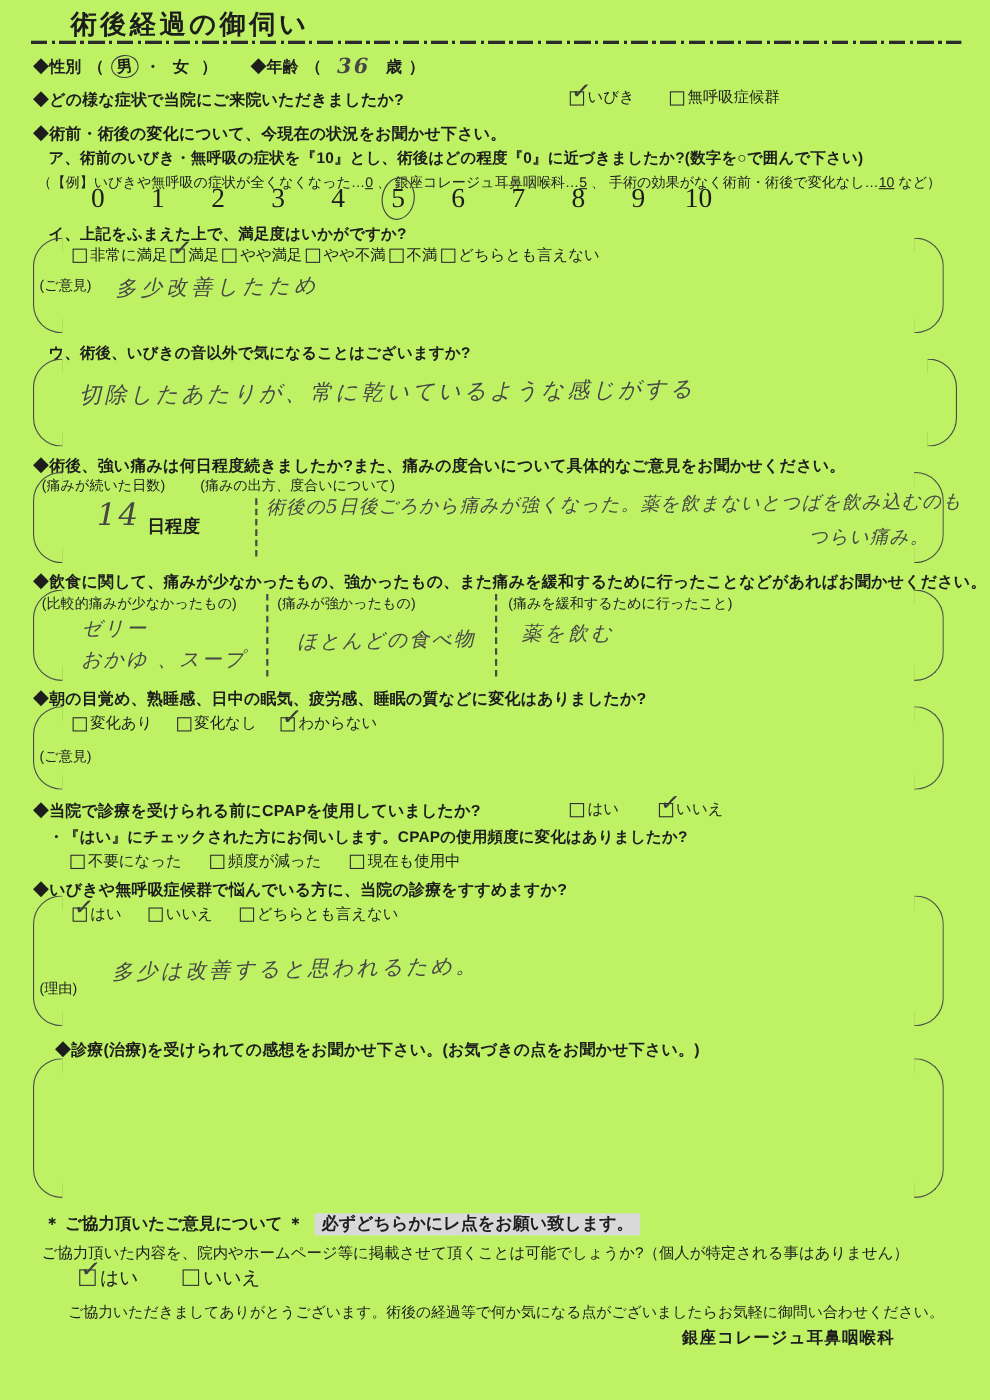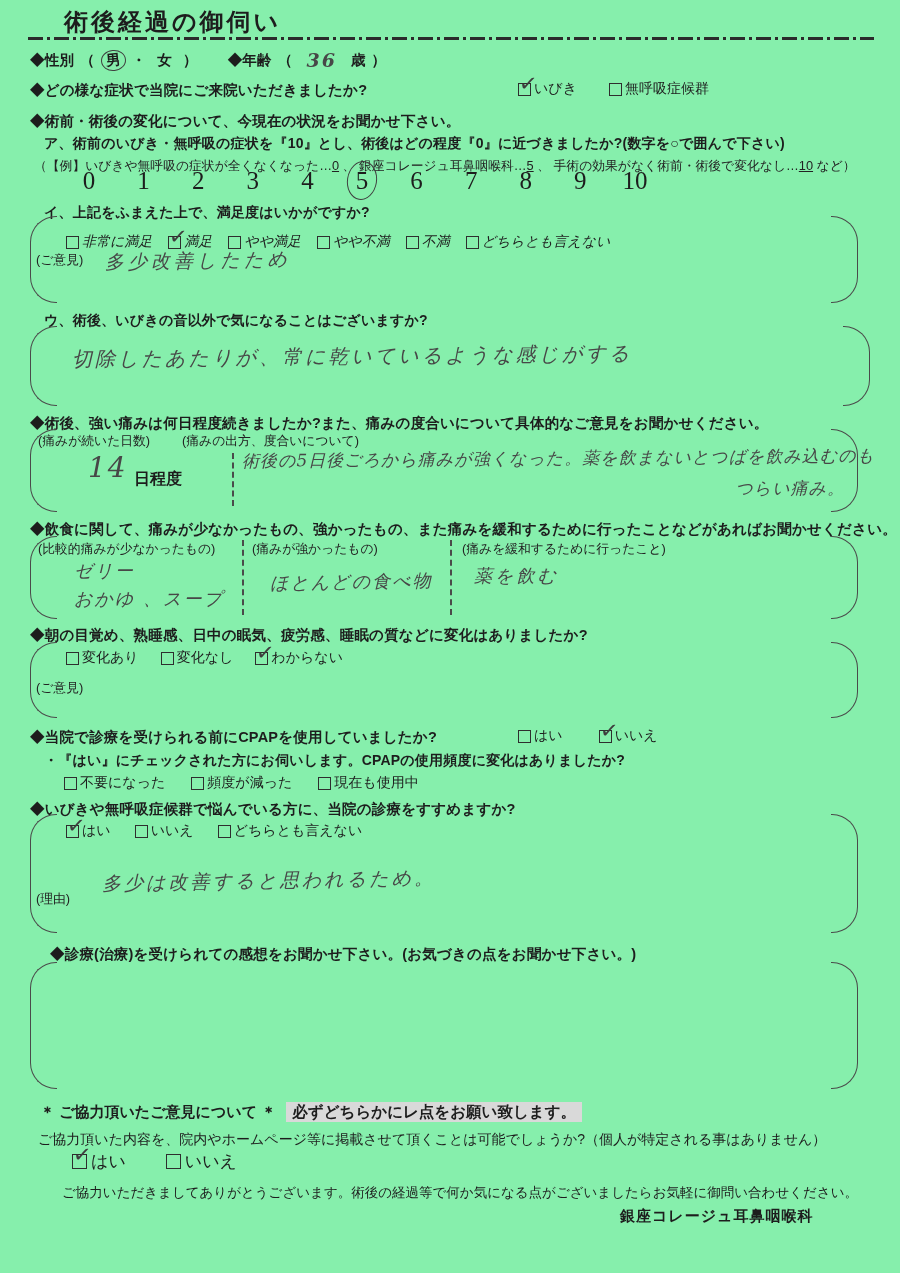--- a/index.html
+++ b/index.html
@@ -1,19 +1,19 @@
 <!DOCTYPE html>
 <html lang="ja"><head>
 <meta charset="utf-8">
 <style>
   * { box-sizing: border-box; margin: 0; padding: 0; }
   html,body { background:#fbfbfa; }
   .page {
     position: relative; width: 900px; height: 1273px;
-    background: #86efac; overflow: hidden;
+    background: #bef264; overflow: hidden;
     font-family: "Liberation Sans", sans-serif; color: #1d1d1d;
   }
   .abs { position: absolute; }
   .title { font-size: 24px; font-weight: 700; letter-spacing: 3px; }
   .sep {
     height: 3px;
     background: repeating-linear-gradient(90deg,#2b2b2b 0 15px,transparent 15px 19px,#2b2b2b 19px 22px,transparent 22px 26px);
   }
   .q  { font-size: 14.5px; font-weight: 600; letter-spacing: .2px; white-space: nowrap; }
   .sm { font-size: 12.8px; font-weight: 400; white-space: nowrap; color:#222; }
@@ -112,21 +112,21 @@
     <span class="scale-num checked">5</span>
     <span class="scale-num">6</span>
     <span class="scale-num">7</span>
     <span class="scale-num">8</span>
     <span class="scale-num">9</span>
     <span class="scale-num">10</span>
   </div>
 
   <div class="abs q" style="left:44px; top:204px; font-size:14px;">イ、上記をふまえた上で、満足度はいかがですか?</div>
   <div class="abs bbox" style="left:30px; top:216px; width:828px; height:87px;">
-    <div class="abs" style="left:36px; top:17px; display:flex; gap:16px;font-style:italic;">
+    <div class="abs" style="left:36px; top:7px; display:flex; gap:3px;">
       <span class="opt">
           <span class="cb"></span>
           <span>非常に満足</span>
         </span>
       <span class="opt">
           <span class="cb checked"></span>
           <span>満足</span>
         </span>
       <span class="opt">
           <span class="cb"></span>

